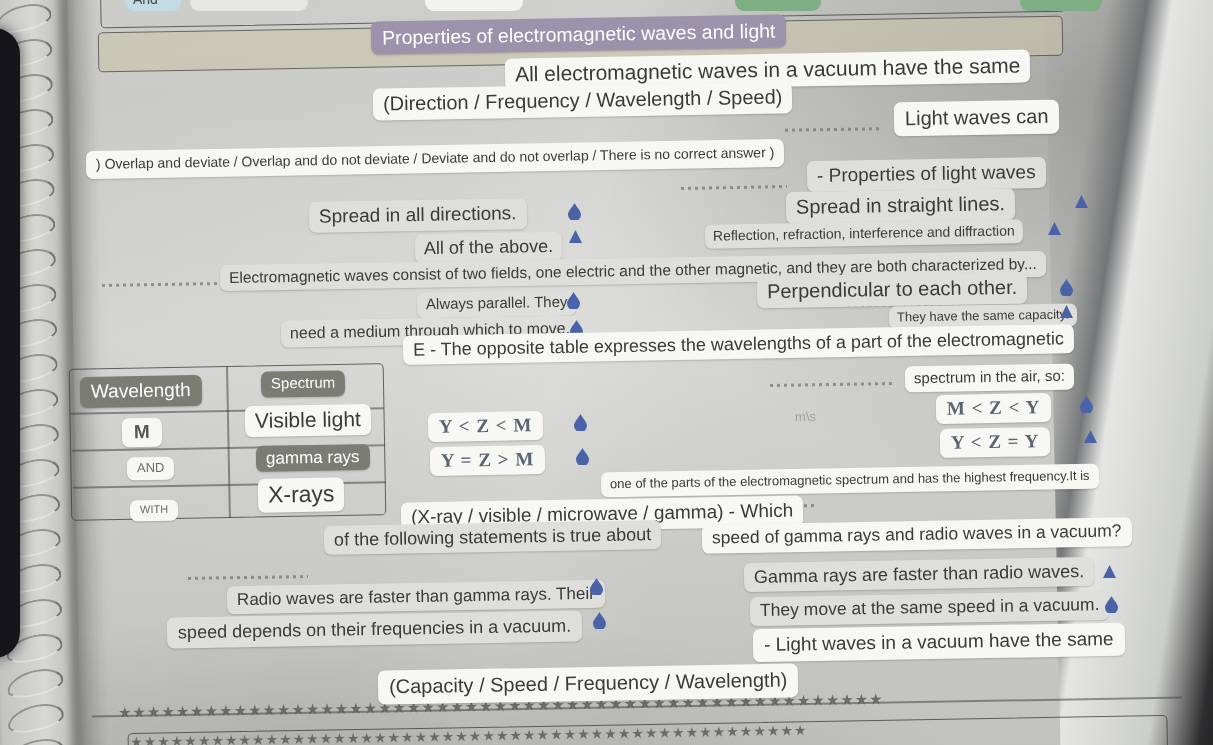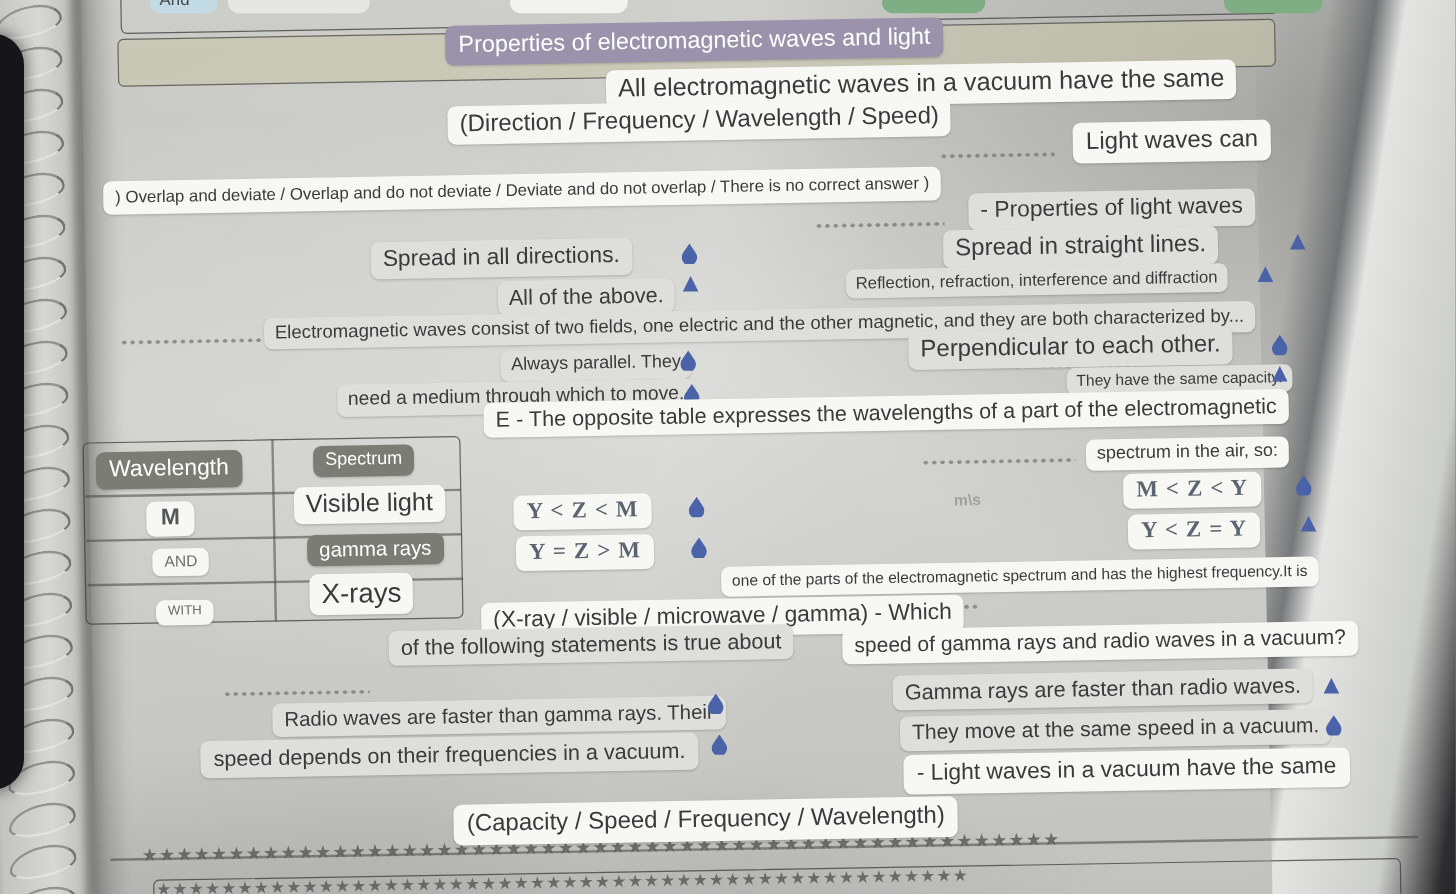--- a/index.html
+++ b/index.html
@@ -126,21 +126,20 @@
     letter-spacing:1px;
     white-space:nowrap;
     font-family:"DejaVu Sans", sans-serif;
   }
   .ghost-text{
     position:absolute;
     color:rgba(120,122,120,.55);
     transform:rotate(-1deg);
     white-space:nowrap;
     font-size:13px;
-    font-weight:bold;
   }
 
   
   .chip{
     position:absolute;
     display:inline-block;
     white-space:nowrap;
     border-radius:7px;
     padding:2px 9px 3px;
     color:#3a3a3c;

